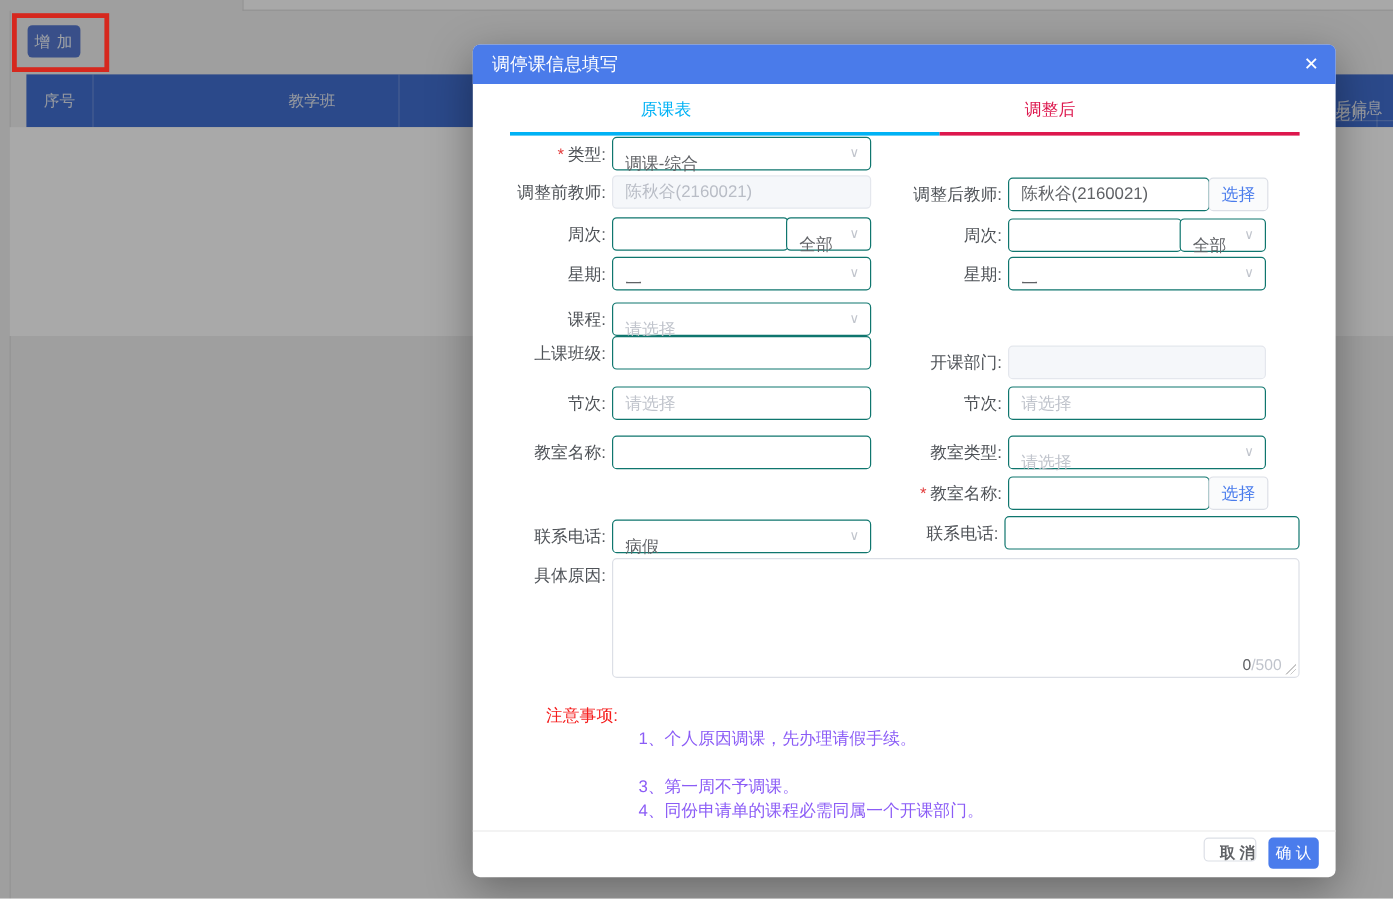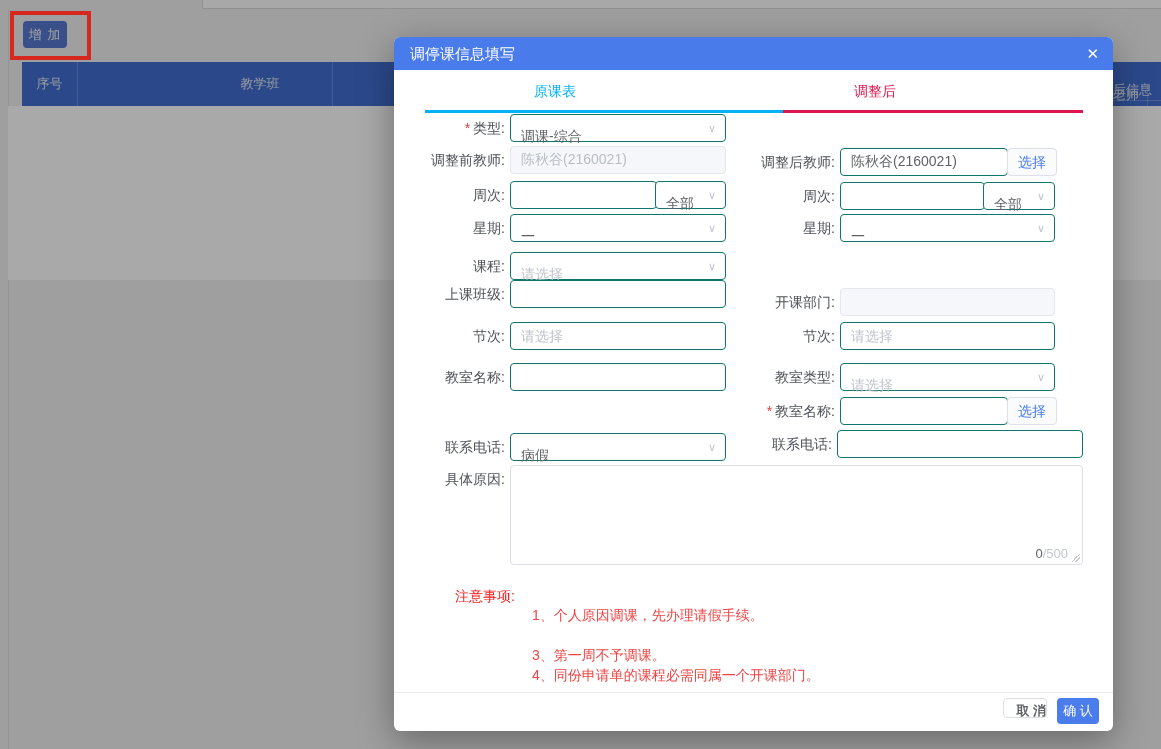--- a/index.html
+++ b/index.html
@@ -60,21 +60,21 @@
   .ta-wrap { position:absolute; left:116px; top:428px; width:573px; height:100px;
     border:1px solid #dcdfe6; border-radius:4px; background:#fff; }
   .ta { position:absolute; inset:0; border:none; resize:none; outline:none;
     font-family:"Liberation Sans","DejaVu Sans",sans-serif; font-size:14px; color:#606266; padding:5px 8px; background:transparent; }
   .ta-counter { position:absolute; right:14px; bottom:3px; font-size:13px; color:#606266; }
   .ta-counter .max { color:#c0c4cc; }
   .ta-grip { position:absolute; right:2px; bottom:2px; width:9px; height:9px;
     background:linear-gradient(135deg, transparent 0 50%, #c8c8c8 50% 57%, transparent 57% 72%, #c8c8c8 72% 79%, transparent 79%); }
 
   .notes-title { position:absolute; left:61px; top:551px; font-size:14px; color:#f51c1c; }
-  .note-item { position:absolute; left:138px; font-size:14px; color:#ef4444; line-height:20px; }
+  .note-item { position:absolute; left:138px; font-size:14px; color:#8b5cf6; line-height:20px; }
 
   .footer-divider { position:absolute; left:0; top:655px; width:719px; height:1px; background:#ececec; }
   .btn-cancel { position:absolute; left:609px; top:661px; width:44px; height:20px;
     border:1px solid #dcdfe6; border-radius:4px; background:#fff; color:#606266;
     font-size:13px; text-align:right; line-height:24px; cursor:pointer;font-weight:bold; }
   .btn-confirm { position:absolute; left:663px; top:661px; width:42px; height:26px;
     border-radius:4px; background:#4a7cec; color:#ffffff; font-size:13px;
     text-align:center; line-height:26px; cursor:pointer; }
 </style>
 </head>

